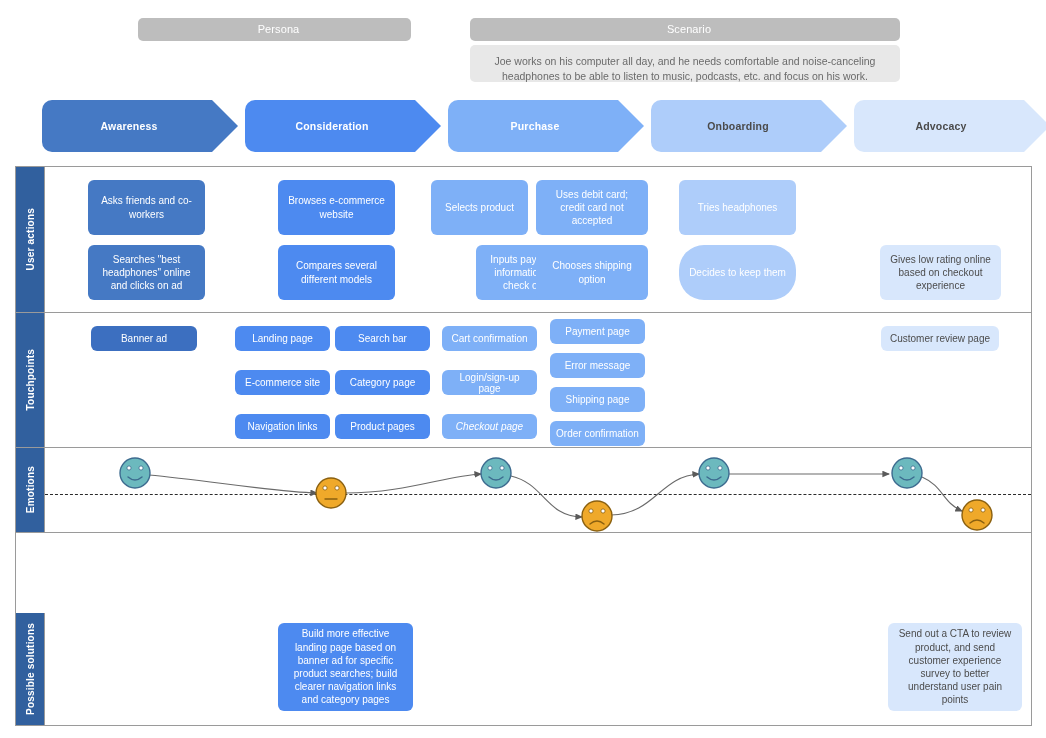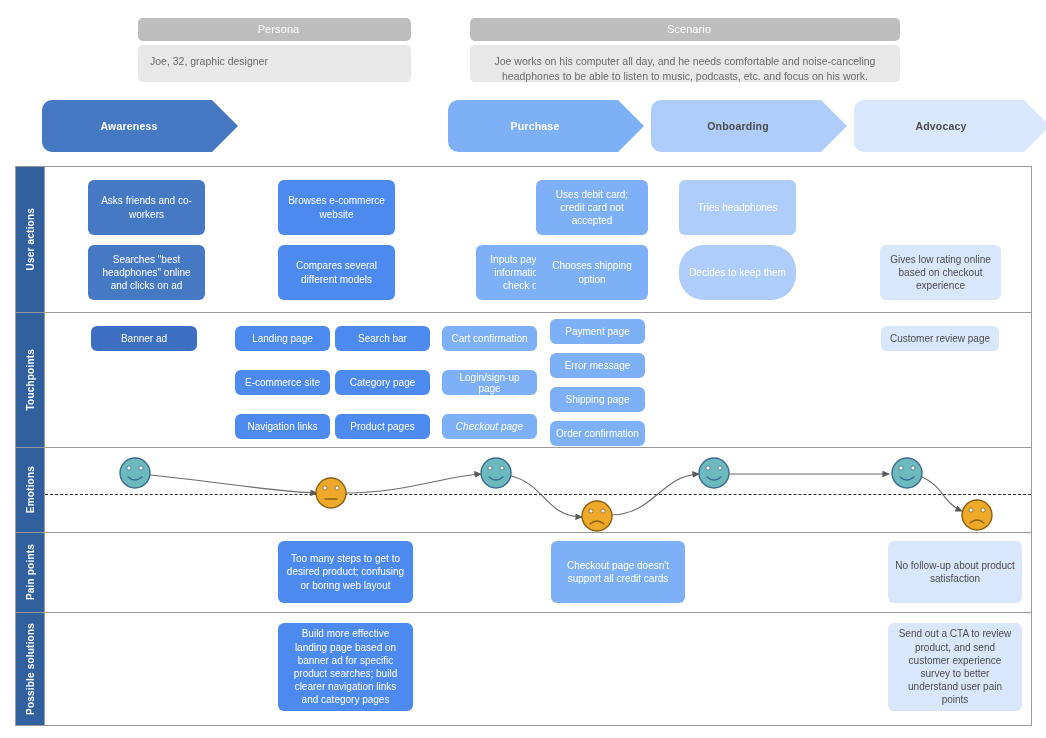--- a/index.html
+++ b/index.html
@@ -136,34 +136,39 @@
     position: absolute;
     left: 0; right: 0;
     border-top: 1.3px dashed #2b2b2b;
   }
 </style>
 </head>
 <body>
 
 <div class="hdr-block" style="left:138px; top:18px; width:273px;">
   <div class="hdr-title">Persona</div>
-  <div class="hdr-body" style="height:37px;">Joe, 32, graphic designer</div>
 </div>
 
 <div class="hdr-block" style="left:470px; top:18px; width:430px;">
   <div class="hdr-title">Scenario</div>
   <div class="hdr-body center" style="height:37px;">Joe works on his computer all day, and he needs comfortable and noise-canceling headphones to be able to listen to music, podcasts, etc. and focus on his work.</div>
 </div>
 
 <div id="stages">
   <div class="stage" style="left:0px; width:196px;">
     <svg class="shape" viewBox="0 0 196 52" preserveAspectRatio="none">
       <path d="M10,0 H170 L196,26 L170,52 H10 A10,10 0 0,1 0,42 V10 A10,10 0 0,1 10,0 Z" fill="#4579C4"></path>
     </svg>
     <span class="lbl">Awareness</span>
+  </div>
+  <div class="stage" style="left:203px; width:196px;">
+    <svg class="shape" viewBox="0 0 196 52" preserveAspectRatio="none">
+      <path d="M10,0 H170 L196,26 L170,52 H10 A10,10 0 0,1 0,42 V10 A10,10 0 0,1 10,0 Z" fill="#4D8AF0"></path>
+    </svg>
+    <span class="lbl">Consideration</span>
   </div>
   <div class="stage" style="left:406px; width:196px;">
     <svg class="shape" viewBox="0 0 196 52" preserveAspectRatio="none">
       <path d="M10,0 H170 L196,26 L170,52 H10 A10,10 0 0,1 0,42 V10 A10,10 0 0,1 10,0 Z" fill="#7EB0F7"></path>
     </svg>
     <span class="lbl">Purchase</span>
   </div>
   <div class="stage dark-text" style="left:609px; width:196px;">
     <svg class="shape" viewBox="0 0 196 52" preserveAspectRatio="none">
       <path d="M10,0 H170 L196,26 L170,52 H10 A10,10 0 0,1 0,42 V10 A10,10 0 0,1 10,0 Z" fill="#AECDFA"></path>
@@ -182,20 +187,21 @@
 
   <div class="row" style="top:0px; height:146px;">
     <div class="row-label">
       <span>User actions</span>
     </div>
     <div class="row-body">
       <div class="card" style="left: 43px; top: 13px; width: 117px; height: 55px; background: rgb(69, 121, 196);">Asks friends and co-workers</div>
       <div class="card" style="left: 43px; top: 78px; width: 117px; height: 55px; background: rgb(69, 121, 196);">Searches "best headphones" online and clicks on ad</div>
       <div class="card" style="left: 233px; top: 13px; width: 117px; height: 55px; background: rgb(77, 138, 240);">Browses e-commerce website</div>
       <div class="card" style="left: 233px; top: 78px; width: 117px; height: 55px; background: rgb(77, 138, 240);">Compares several different models</div>
+      <div class="card" style="left: 386px; top: 13px; width: 97px; height: 55px; background: rgb(126, 176, 247);">Selects product</div>
       <div class="card" style="left: 491px; top: 13px; width: 112px; height: 55px; background: rgb(126, 176, 247);">Uses debit card; credit card not accepted</div>
       <div class="card" style="left: 386px; top: 78px; width: 97px; height: 55px; background: rgb(126, 176, 247); margin-left: 45px;">Inputs payment information to check out</div>
       <div class="card" style="left: 491px; top: 78px; width: 112px; height: 55px; background: rgb(126, 176, 247);">Chooses shipping option</div>
       <div class="card" style="left: 634px; top: 13px; width: 117px; height: 55px; background: rgb(174, 205, 250);">Tries headphones</div>
       <div class="card" style="left: 634px; top: 78px; width: 117px; height: 55px; background: rgb(174, 205, 250); border-radius: 25px;">Decides to keep them</div>
       <div class="card t-dark" style="left: 835px; top: 78px; width: 121px; height: 55px; background: rgb(216, 231, 252);">Gives low rating online based on checkout experience</div>
     </div>
   </div>
 
   <div class="row" style="top:146px; height:135px;">
@@ -289,30 +295,20 @@
         <g>
           <circle cx="932" cy="67" r="15" stroke="#8a6010" stroke-width="1.4" fill="#EFA92A"></circle>
           <circle cx="926" cy="62" r="2.1" fill="#ffffff" stroke="#8a6010" stroke-width=".8"></circle>
           <circle cx="938" cy="62" r="2.1" fill="#ffffff" stroke="#8a6010" stroke-width=".8"></circle>
           <path d="M925,75 Q932,69 939,75" fill="none" stroke="#8a6010" stroke-width="1.4" stroke-linecap="round"></path>
         </g>
       </svg>
     </div>
   </div>
 
-  <div class="row" style="top:366px; height:80px;">
-    <div class="row-label">
-      <span>Pain points</span>
-    </div>
-    <div class="row-body">
-      <div class="card" style="left: 233px; top: 8px; width: 135px; height: 62px; background: rgb(77, 138, 240);">Too many steps to get to desired product; confusing or boring web layout</div>
-      <div class="card" style="left: 506px; top: 8px; width: 134px; height: 62px; background: rgb(126, 176, 247);">Checkout page doesn't support all credit cards</div>
-      <div class="card t-dark" style="left: 843px; top: 8px; width: 134px; height: 62px; background: rgb(216, 231, 252);">No follow-up about product satisfaction</div>
-    </div>
-  </div>
 
   <div class="row" style="top:446px; height:112px;">
     <div class="row-label">
       <span>Possible solutions</span>
     </div>
     <div class="row-body">
       <div class="card" style="left: 233px; top: 10px; width: 135px; height: 88px; background: rgb(77, 138, 240);">Build more effective landing page based on banner ad for specific product searches; build clearer navigation links and category pages</div>
       <div class="card t-dark" style="left: 843px; top: 10px; width: 134px; height: 88px; background: rgb(216, 231, 252);">Send out a CTA to review product, and send customer experience survey to better understand user pain points</div>
     </div>
   </div>

